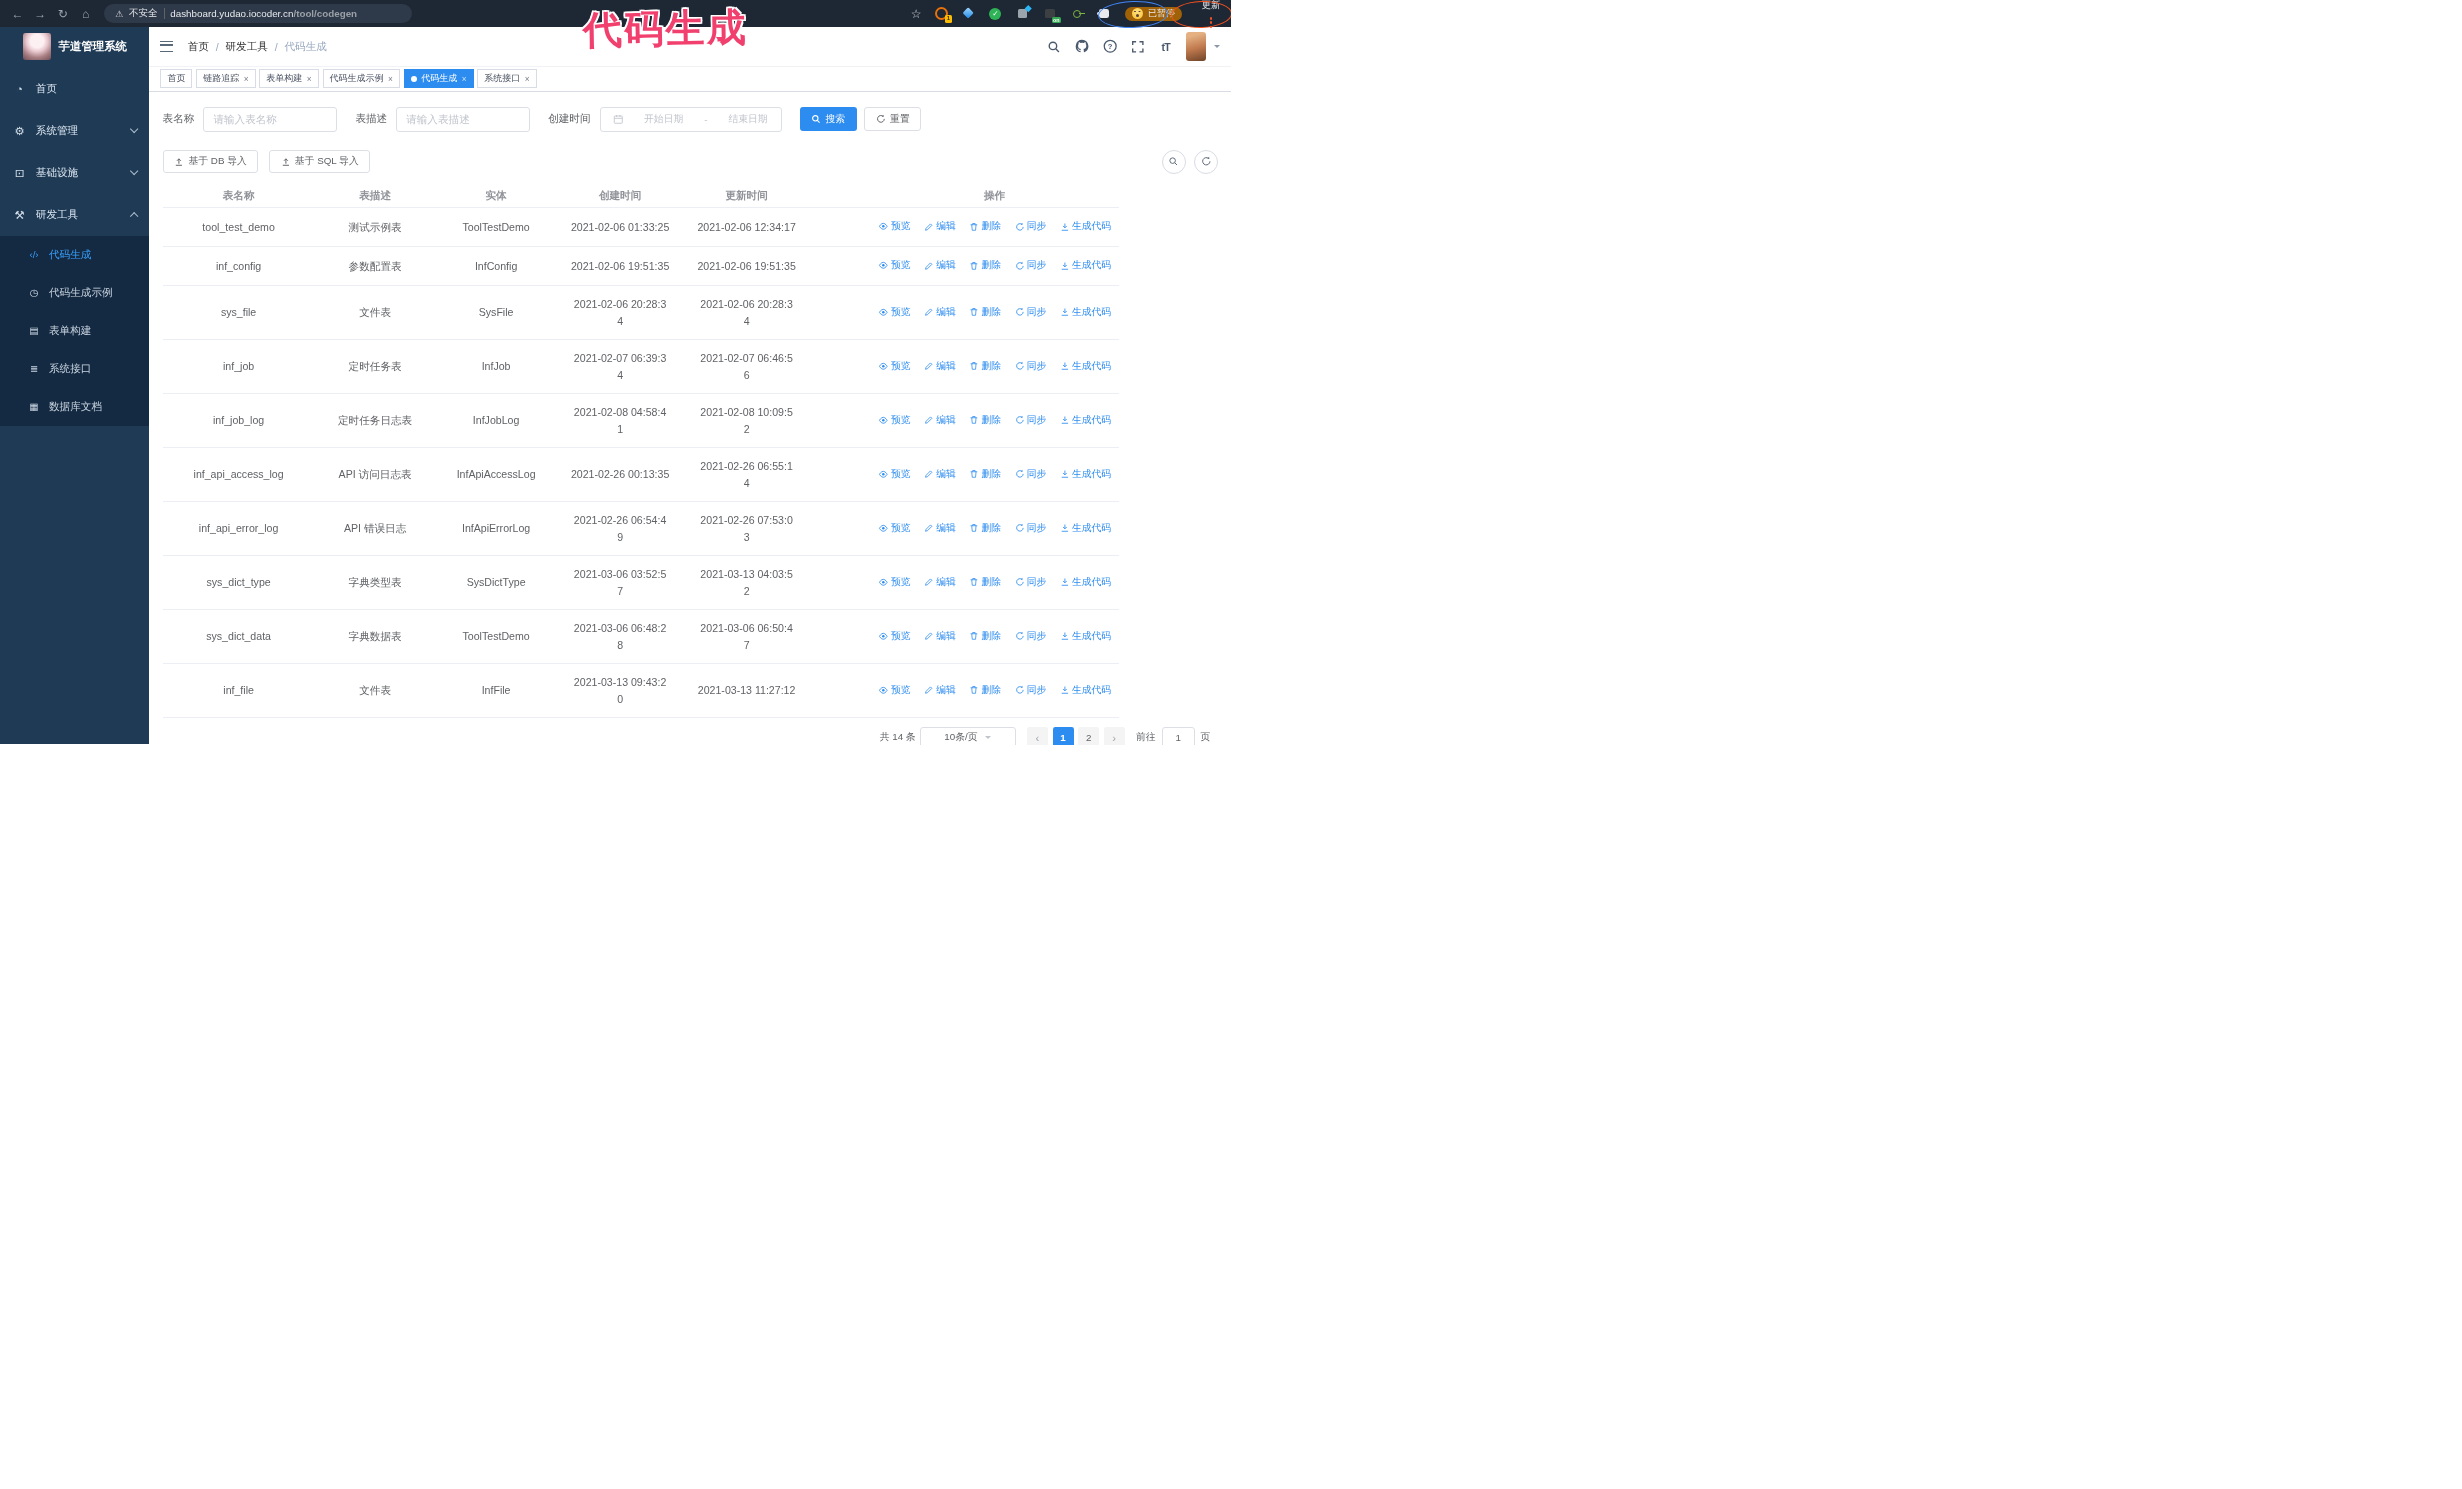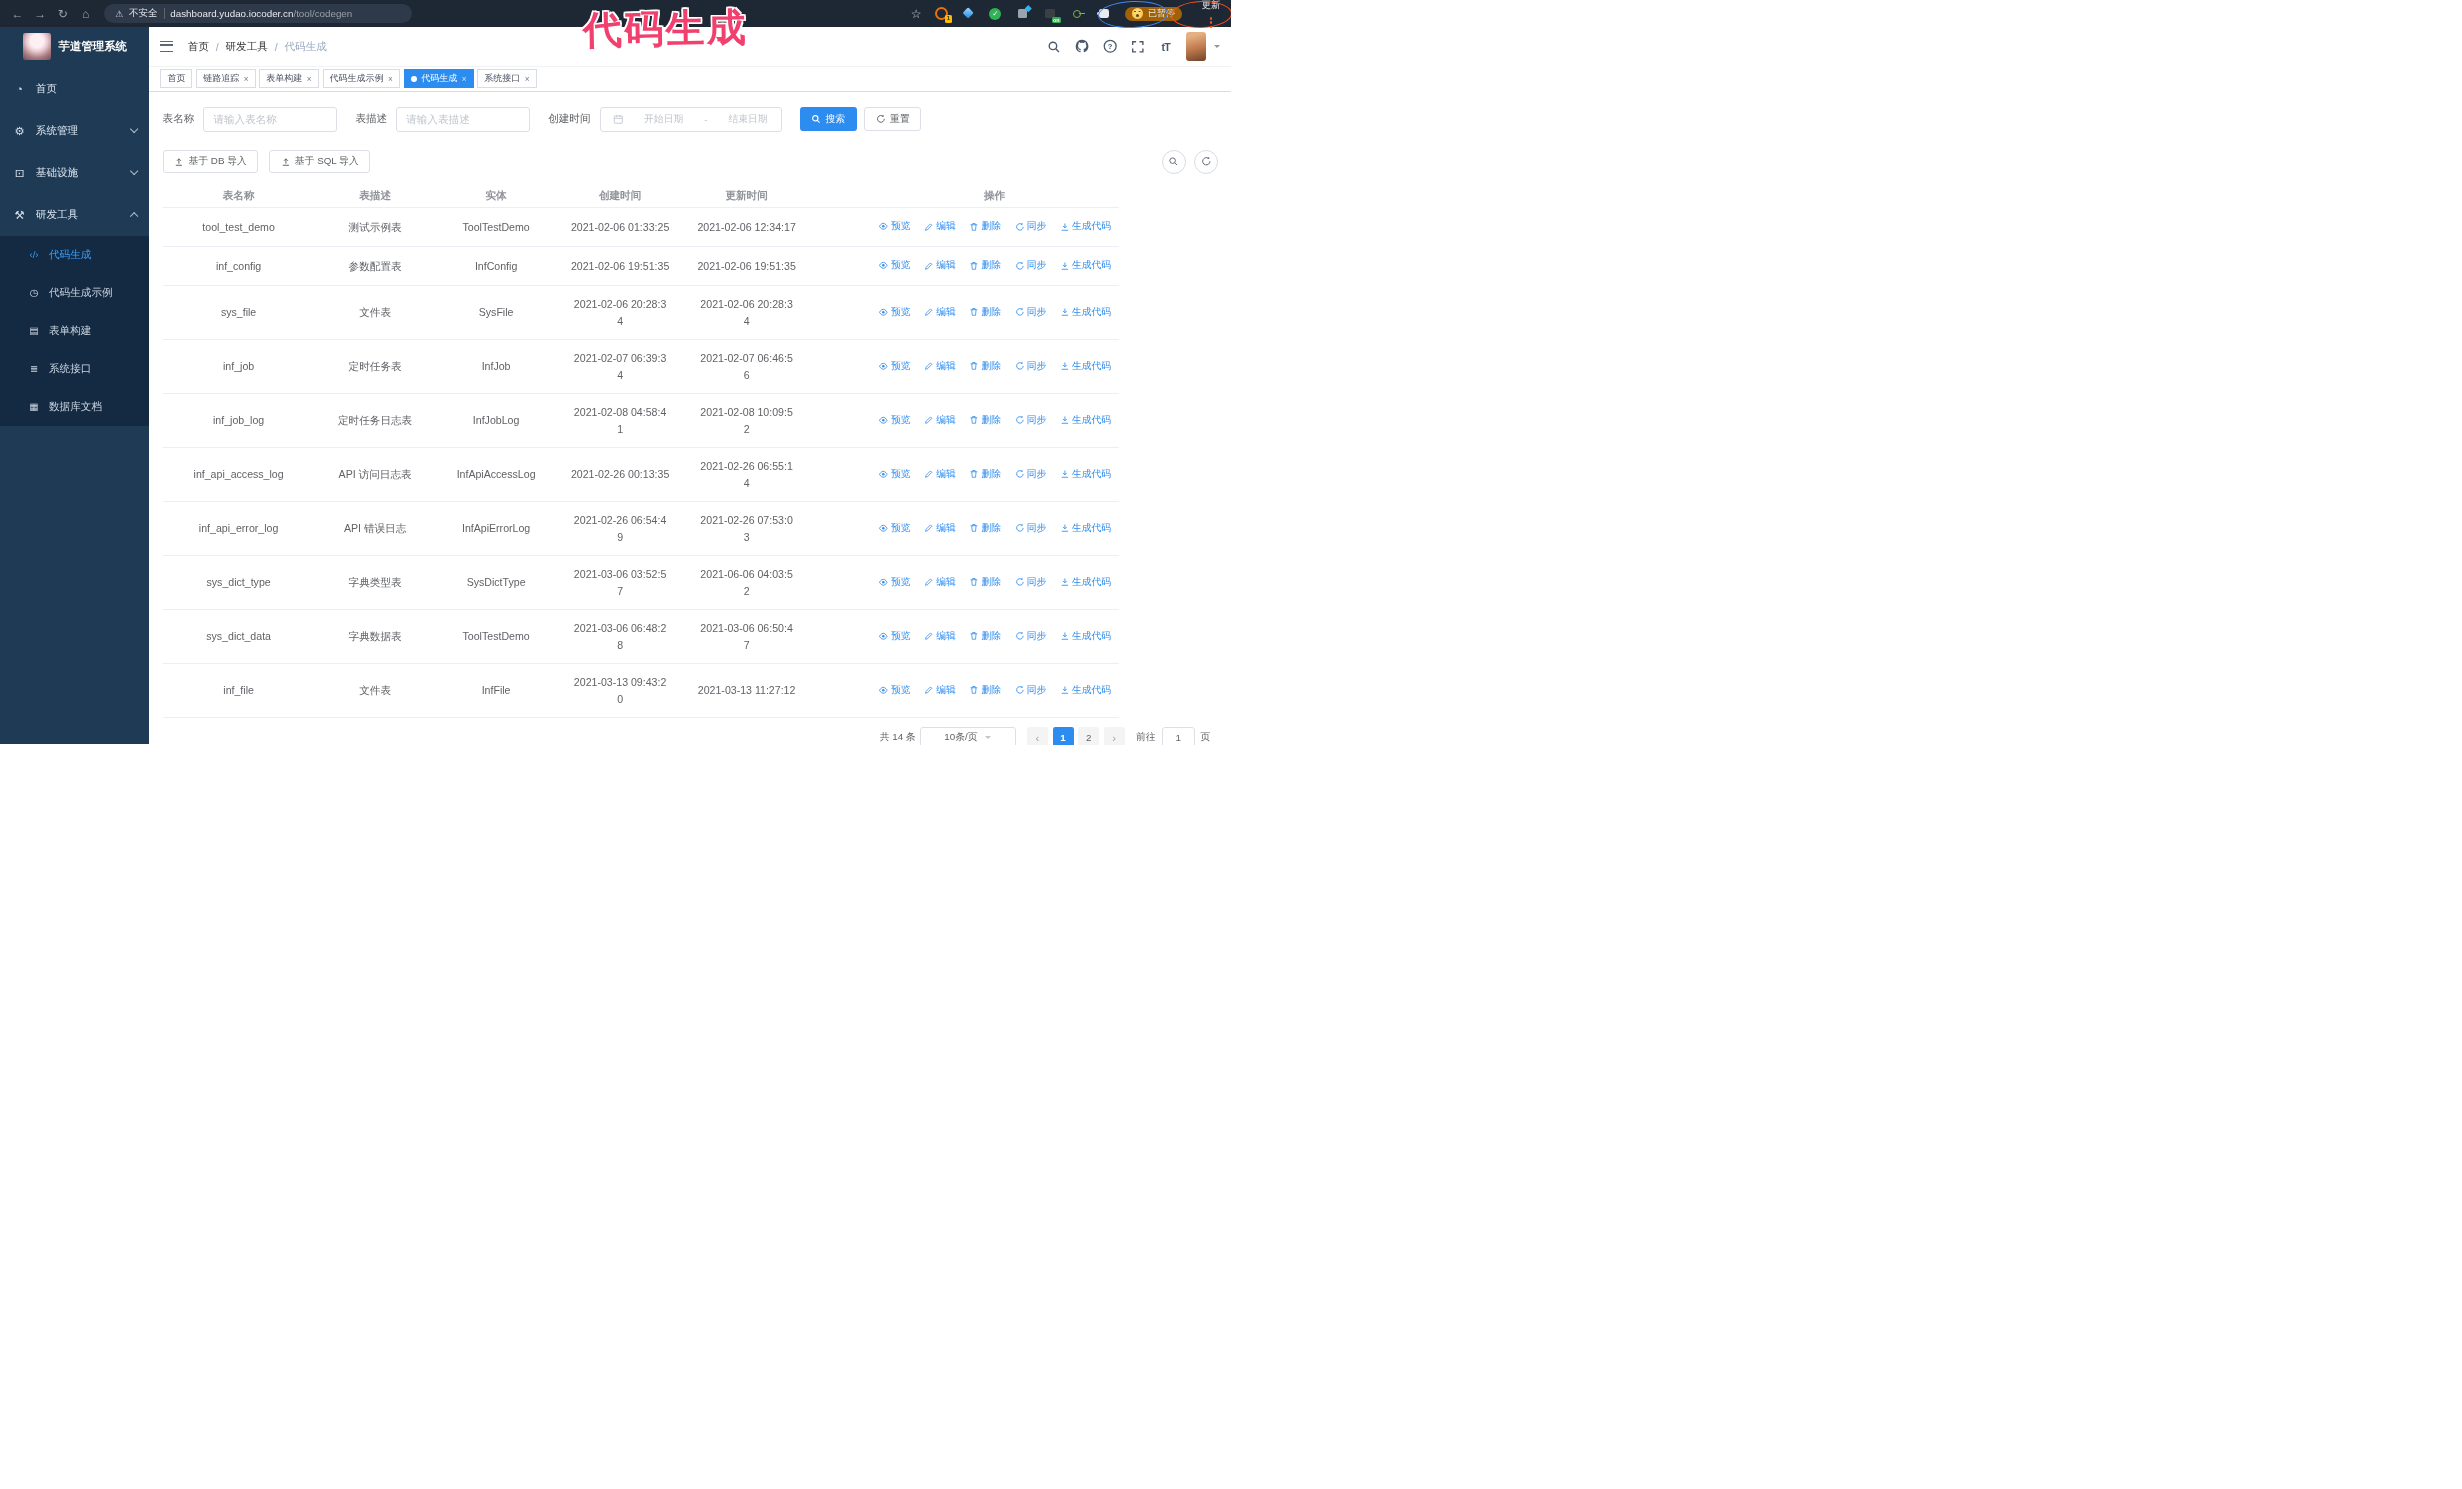--- a/index.html
+++ b/index.html
@@ -7,21 +7,21 @@
     font-family:"Liberation Sans","DejaVu Sans",sans-serif;background:#fff;}
 
   
   .browser-bar{height:27px;background:#1e2734;display:flex;align-items:center;padding:0 7.6px;gap:3px;position:relative;}
   .nav-ic{width:19.7px;height:19.7px;display:flex;align-items:center;justify-content:center;color:#9aa5b1;font-size:12px;}
   .url-pill{height:19.7px;background:#2e3949;border-radius:9.8px;display:flex;align-items:center;padding:0 10.6px;margin-left:6px;width:286px;gap:6px;}
   .warn-ic{color:#dadce0;font-size:9px;}
   .sec-label{color:#e8eaed;font-size:9.5px;}
   .pill-div{width:0.8px;height:10.6px;background:#5f6368;}
   .url-text{font-size:9.8px;color:#e8eaed;white-space:nowrap;}
-  .url-text .path{color:#9aa0a6;}
+  .url-text .path{color:#9aa0a6;font-weight:bold;}
   .bar-spacer{flex:1;}
   .star-ic{color:#cfd4da;font-size:12px;margin-right:4.5px;}
   .ext{width:13.6px;height:13.6px;position:relative;display:flex;align-items:center;justify-content:center;margin:0 5.3px;}
   .ext-ring{width:9px;height:9px;border:2.3px solid #e8710a;border-radius:50%;}
   .ext-badge{position:absolute;bottom:-2.3px;right:-3.8px;background:#fbbc04;color:#3c2f00;font-size:6px;line-height:7.6px;padding:0 1.5px;border-radius:1.5px;font-weight:700;}
   .ext-gem{width:8.3px;height:8.3px;background:linear-gradient(135deg,#9fd8ff,#1e88e5);transform:rotate(45deg);border-radius:1.5px;}
   .ext-check{width:12px;height:12px;border-radius:50%;background:#2eb356;color:#fff;font-size:7.6px;display:flex;align-items:center;justify-content:center;font-weight:700;}
   .ext-grey{width:9.8px;height:9.8px;background:#9aa4ad;border-radius:1.5px;position:relative;}
   .ext-grey::after{content:"";position:absolute;top:-2.3px;right:-3px;width:4.5px;height:4.5px;background:#29b6f6;transform:rotate(45deg);}
   .ext-dark{width:9.8px;height:9.8px;background:#3c4043;border-radius:1.5px;position:relative;}
@@ -707,21 +707,21 @@
                   </span>
     </td>
   </tr>
 
   <tr>
     <td class="c-name">sys_dict_type</td>
     <td class="c-desc">字典类型表</td>
     <td class="c-entity">SysDictType</td>
     <td class="c-date c-created">2021-03-06 03:52:5
 7</td>
-    <td class="c-date c-updated">2021-06-06 04:03:5
+    <td class="c-date c-updated">2021-03-13 04:03:5
 2</td>
     <td class="c-act">
       <span class="act-link">
                     <svg width="10.6" height="10.6" viewBox="0 0 16 16">
                       <path d="M8 3.5C4.7 3.5 2.2 8 2.2 8S4.7 12.5 8 12.5 13.8 8 13.8 8 11.3 3.5 8 3.5z" fill="none" stroke="currentColor" stroke-width="1.3"></path>
                       <circle cx="8" cy="8" r="1.9" fill="currentColor"></circle>
                     </svg>
                     <i style="font-style: normal;">预览</i>
                   </span>
       <span class="act-link">

